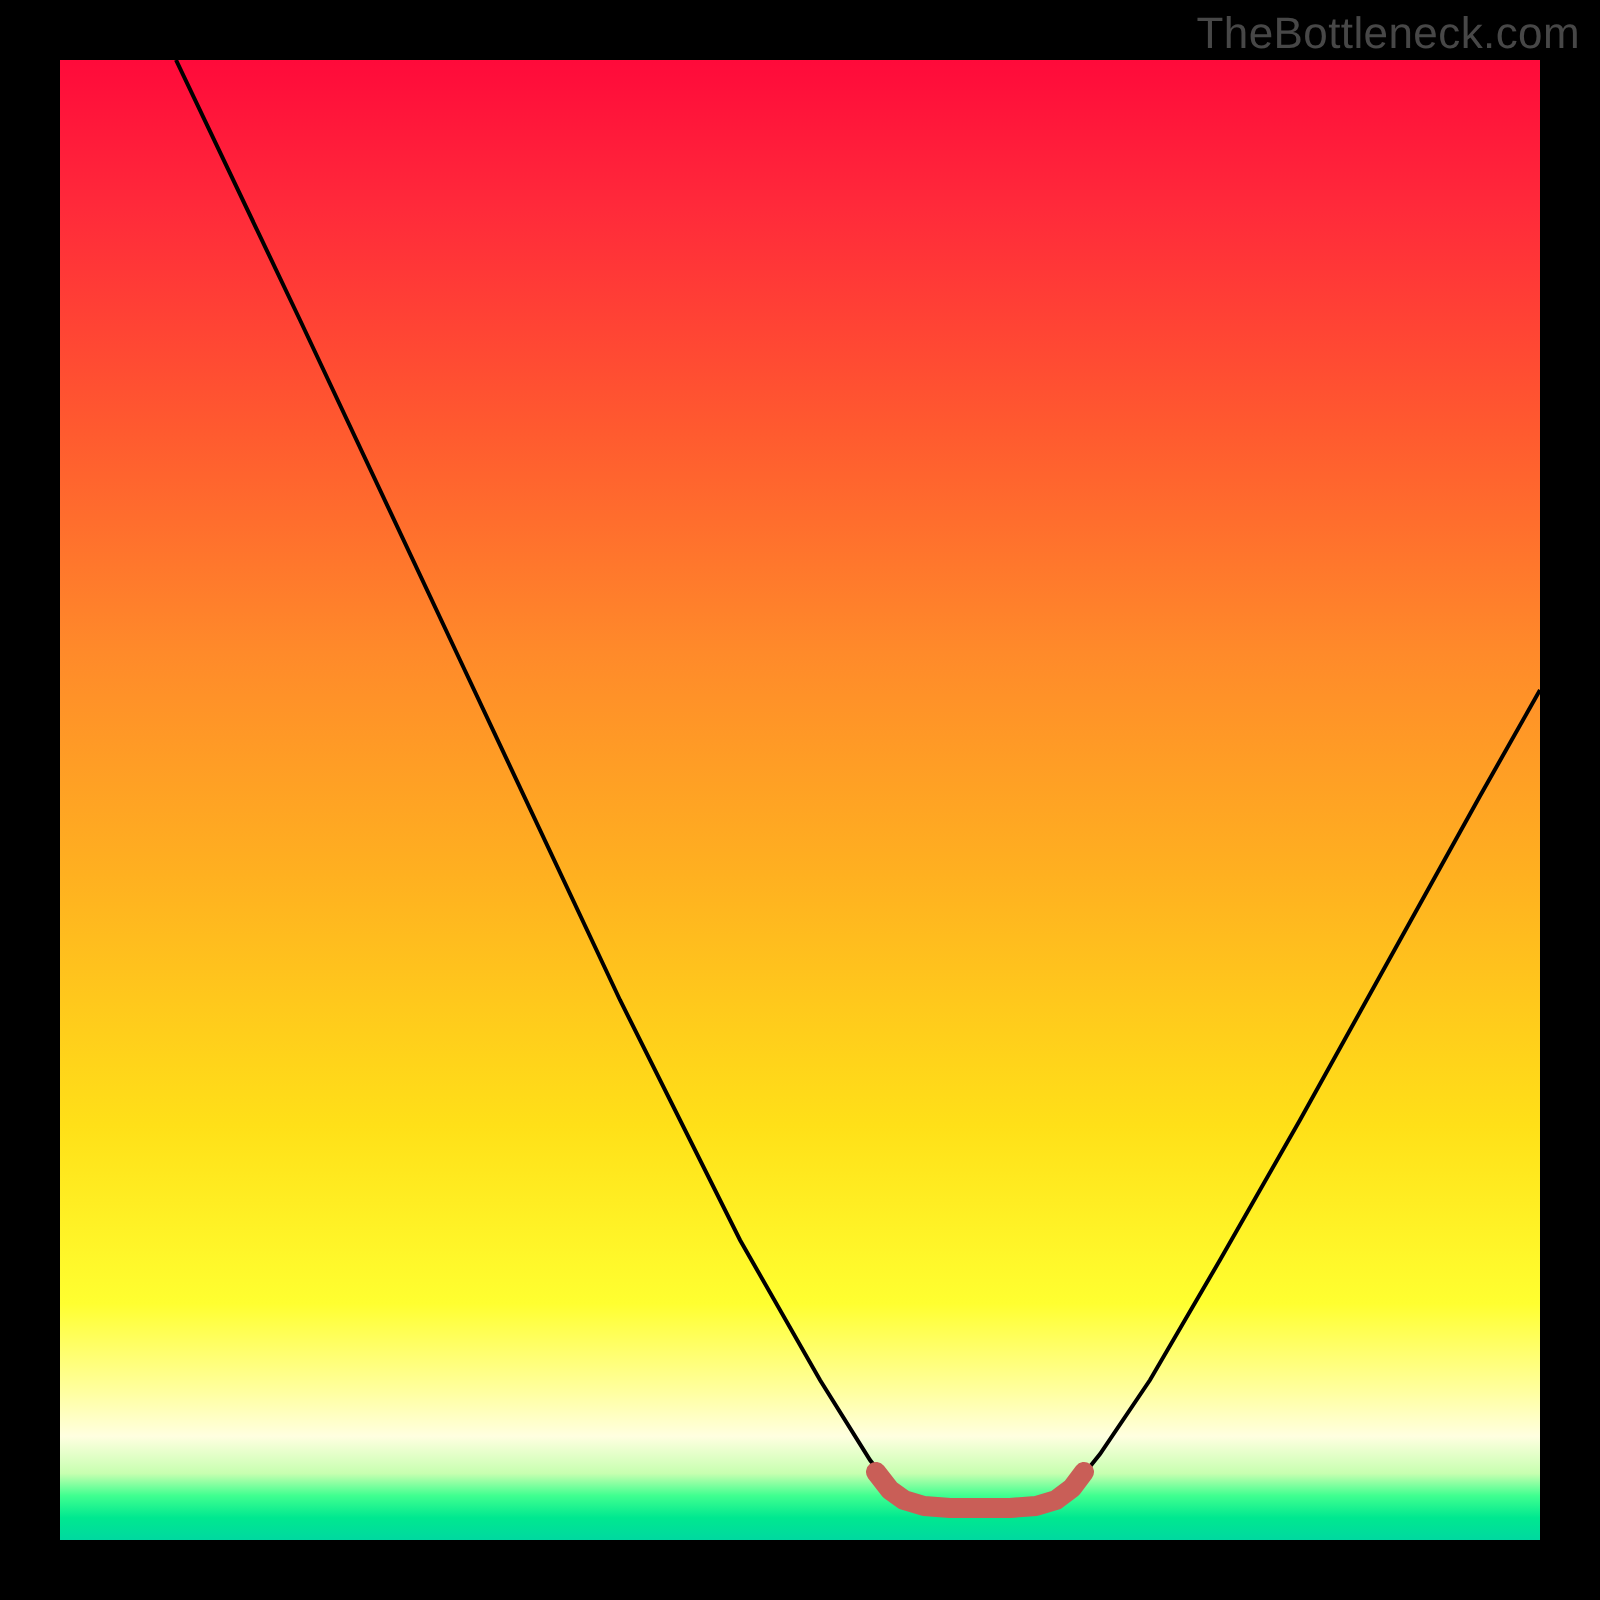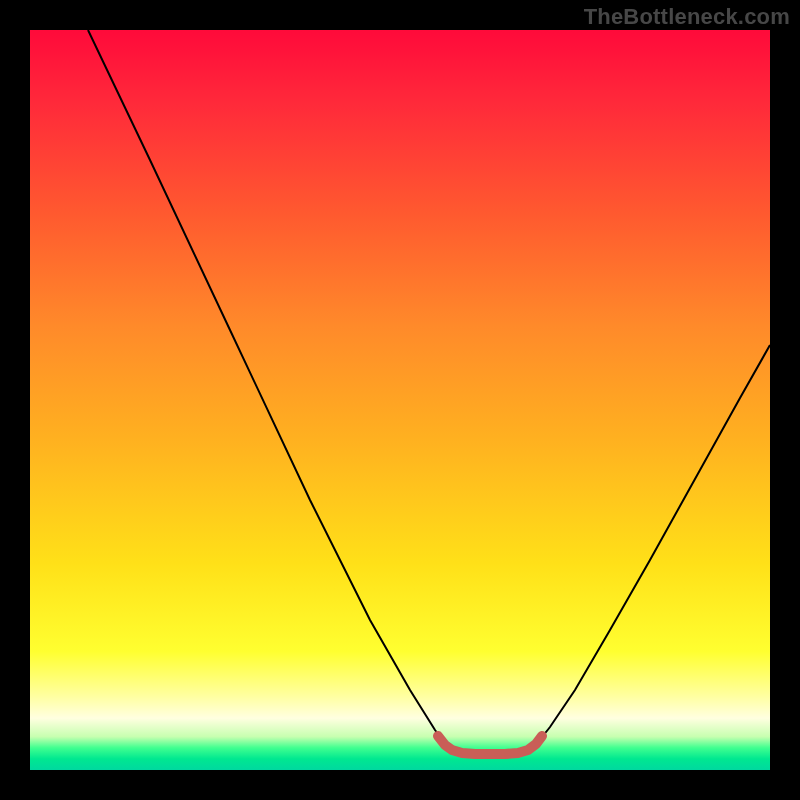--- a/index.html
+++ b/index.html
@@ -49,21 +49,21 @@
     inset: 0;
     width: 740px;
     height: 740px;
   }
   .watermark {
     position: absolute;
     top: 4px;
     right: 10px;
     color: #474747;
     font-size: 22px;
-    font-weight: 700;
+    font-weight: 400;
     letter-spacing: 0.2px;
     user-select: none;
   }
 </style>
 </head>
 <body>
 
 <div class="frame">
 
   <div class="watermark">TheBottleneck.com</div>

